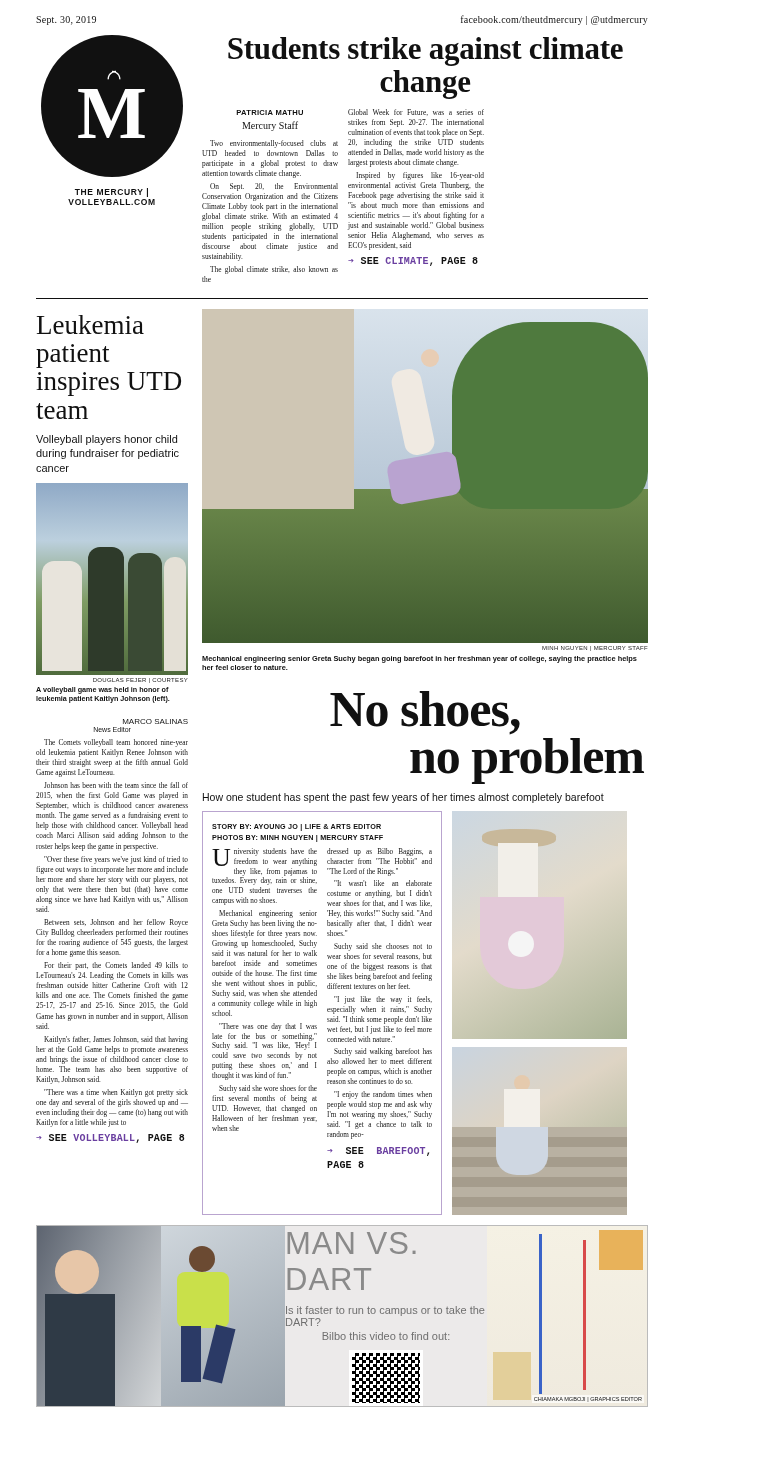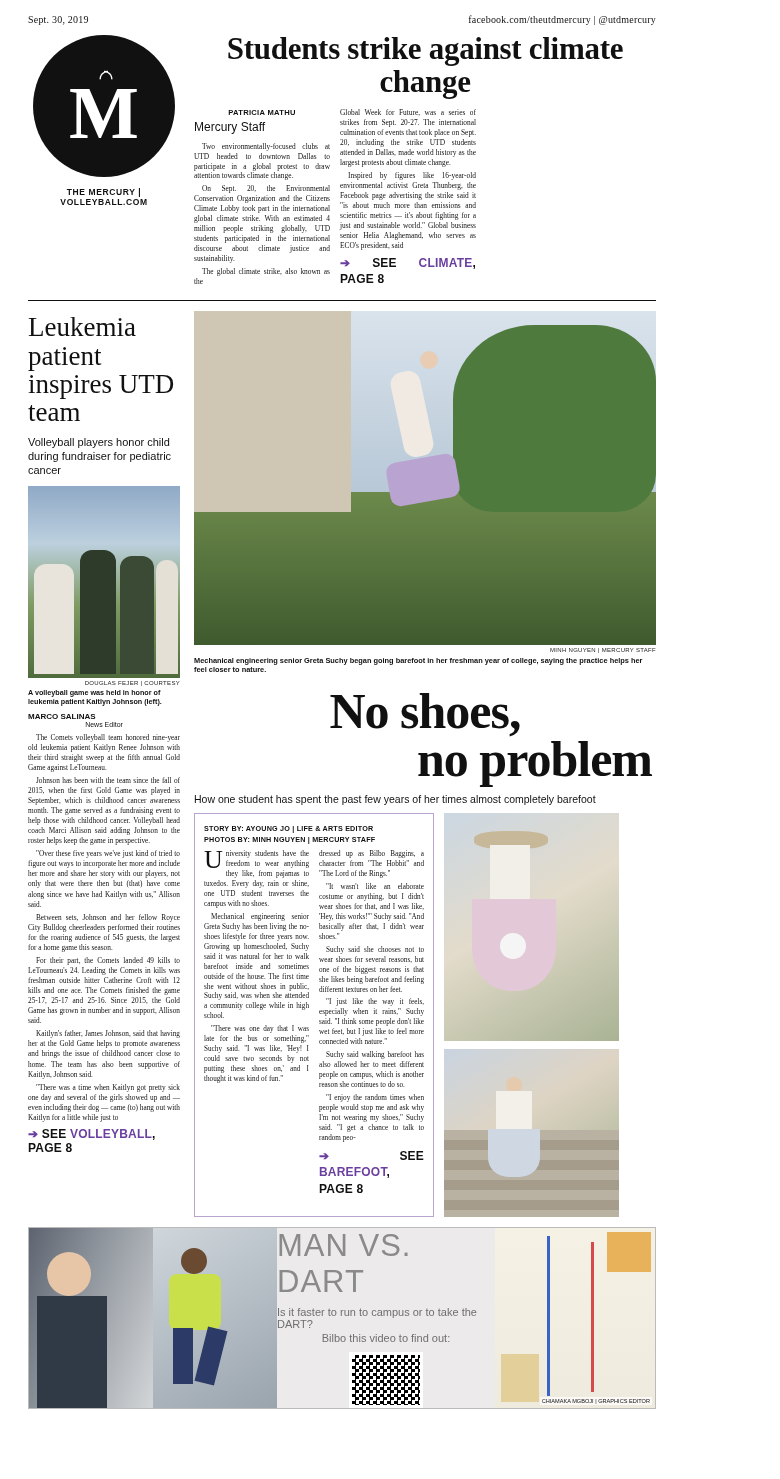--- a/index.html
+++ b/index.html
@@ -5,21 +5,21 @@
   * { box-sizing: border-box; }
   html, body { margin:0; padding:0; }
   body {
     width:780px; height:1479px;
     background:#ffffff;
     font-family:"Liberation Serif", serif;
     color:#111;
     position:relative;
     overflow:hidden;
   }
-  .page { width:684px; height:1479px; position:relative; padding:0 28px; }
+  .page { width:684px; height:1479px; position:relative; padding:0 36px; }
 
   
   .topbar {
     display:flex; justify-content:space-between; align-items:baseline;
     font-family:"Liberation Serif", serif;
     font-size:10px; letter-spacing:.2px;
     padding:14px 0 6px 0;
   }
   .topbar .right { font-size:10px; }
 
@@ -48,26 +48,26 @@
   .headline-main {
     font-family:"Liberation Serif", serif;
     font-size:31px; font-weight:bold; text-align:center; line-height:1.05;
     margin:2px 0 10px 0; letter-spacing:-.3px;
   }
   .lead-body { display:flex; gap:10px; }
   .col { font-size:7.4px; line-height:1.35; text-align:justify; }
   .col p { margin:0 0 3px 0; text-indent:8px; }
   .col p.noind { text-indent:0; }
   .byline { text-align:center; font-family:"Liberation Sans", sans-serif; font-weight:bold; font-size:7.6px; margin-bottom:1px; letter-spacing:.3px;}
-  .byline-sub { text-align:left; font-size:12px; margin-bottom:6px; font-family:Liberation Sans, sans-serif;}
+  .byline-sub { text-align:center; font-size:10px; margin-bottom:6px; font-family:Liberation Serif, serif;}
   .col1 { width:136px; }
   .col2 { width:136px; }
   .photo-col { width:290px; }
   .jump {
-    font-family:Liberation Sans, sans-serif; font-size:12px; font-weight:bold;
+    font-family:Liberation Mono, monospace; font-size:10px; font-weight:bold;
     margin-top:4px; letter-spacing:.2px;
   }
   .jump .arrow { color:#6a3fa0; font-weight:bold; }
   .jump .kw { color:#6a3fa0; }
 
   .photo {
     background:#c8c8c8; position:relative; overflow:hidden;
   }
   .credit {
     font-family:"Liberation Sans", sans-serif; font-size:6px; text-align:right;
@@ -86,21 +86,21 @@
   .right-col { flex:1; }
 
   .sub-headline {
     font-family:"Liberation Serif", serif;
     font-size:27px; line-height:1.05; font-weight:normal; margin:2px 0 8px 0;
   }
   .deck {
     font-family:"Liberation Sans", sans-serif; font-size:11px; line-height:1.3;
     margin-bottom:8px; color:#111;
   }
-  .small-byline { font-family:"Liberation Sans", sans-serif; font-weight:bold; font-size:8px; text-align:left; margin-top:6px;}
+  .small-byline { font-family:"Liberation Sans", sans-serif; font-weight:normal; font-size:8px; text-align:right; margin-top:14px;}
   .small-byline-sub { font-family:"Liberation Sans", sans-serif; font-size:7px; text-align:center; margin-bottom:5px;}
   .body-col { font-size:7.3px; line-height:1.38; text-align:justify; }
   .body-col p { margin:0 0 3px 0; text-indent:8px; }
 
   .bigphoto-caption {
     font-family:"Liberation Sans", sans-serif; font-size:7.4px; font-weight:bold; margin-top:3px;
   }
 
   .feature-title {
     font-family:"Liberation Serif", serif; font-weight:bold;
@@ -273,20 +273,21 @@
       <div style="display:flex; gap:10px;">
         <div class="feature-body">
           <div style="width:100%;">
             <div class="story-by">STORY BY: AYOUNG JO | LIFE &amp; ARTS EDITOR</div>
             <div class="story-by" style="margin-bottom:6px">PHOTOS BY: MINH NGUYEN | MERCURY STAFF</div>
             <div style="display:flex; gap:10px;">
               <div class="fb-col">
                 <p class="dropcap" style="text-indent:0">University students have the freedom to wear anything they like, from pajamas to tuxedos. Every day, rain or shine, one UTD student traverses the campus with no shoes.</p>
                 <p>Mechanical engineering senior Greta Suchy has been living the no-shoes lifestyle for three years now. Growing up homeschooled, Suchy said it was natural for her to walk barefoot inside and sometimes outside of the house. The first time she went without shoes in public, Suchy said, was when she attended a community college while in high school.</p>
                 <p>"There was one day that I was late for the bus or something," Suchy said. "I was like, 'Hey! I could save two seconds by not putting these shoes on,' and I thought it was kind of fun."</p>
+                <p>Suchy said she wore shoes for the first several months of being at UTD. However, that changed on Halloween of her freshman year, when she</p>
               </div>
               <div class="fb-col">
                 <p class="noind" style="text-indent:0">dressed up as Bilbo Baggins, a character from "The Hobbit" and "The Lord of the Rings."</p>
                 <p>"It wasn't like an elaborate costume or anything, but I didn't wear shoes for that, and I was like, 'Hey, this works!'" Suchy said. "And basically after that, I didn't wear shoes."</p>
                 <p>Suchy said she chooses not to wear shoes for several reasons, but one of the biggest reasons is that she likes being barefoot and feeling different textures on her feet.</p>
                 <p>"I just like the way it feels, especially when it rains," Suchy said. "I think some people don't like wet feet, but I just like to feel more connected with nature."</p>
                 <p>Suchy said walking barefoot has also allowed her to meet different people on campus, which is another reason she continues to do so.</p>
                 <p>"I enjoy the random times when people would stop me and ask why I'm not wearing my shoes," Suchy said. "I get a chance to talk to random peo-</p>
                 <div class="jump">
                   <span class="arrow">➔</span>

